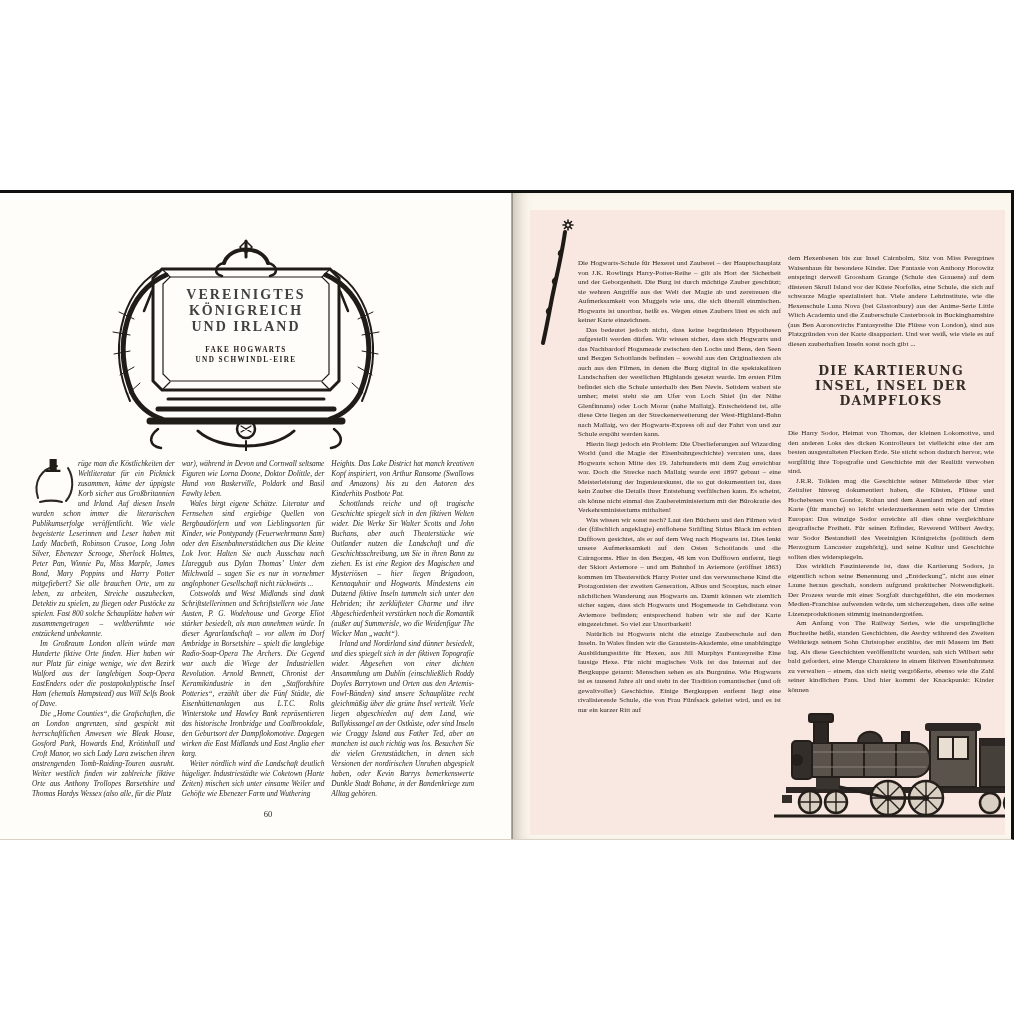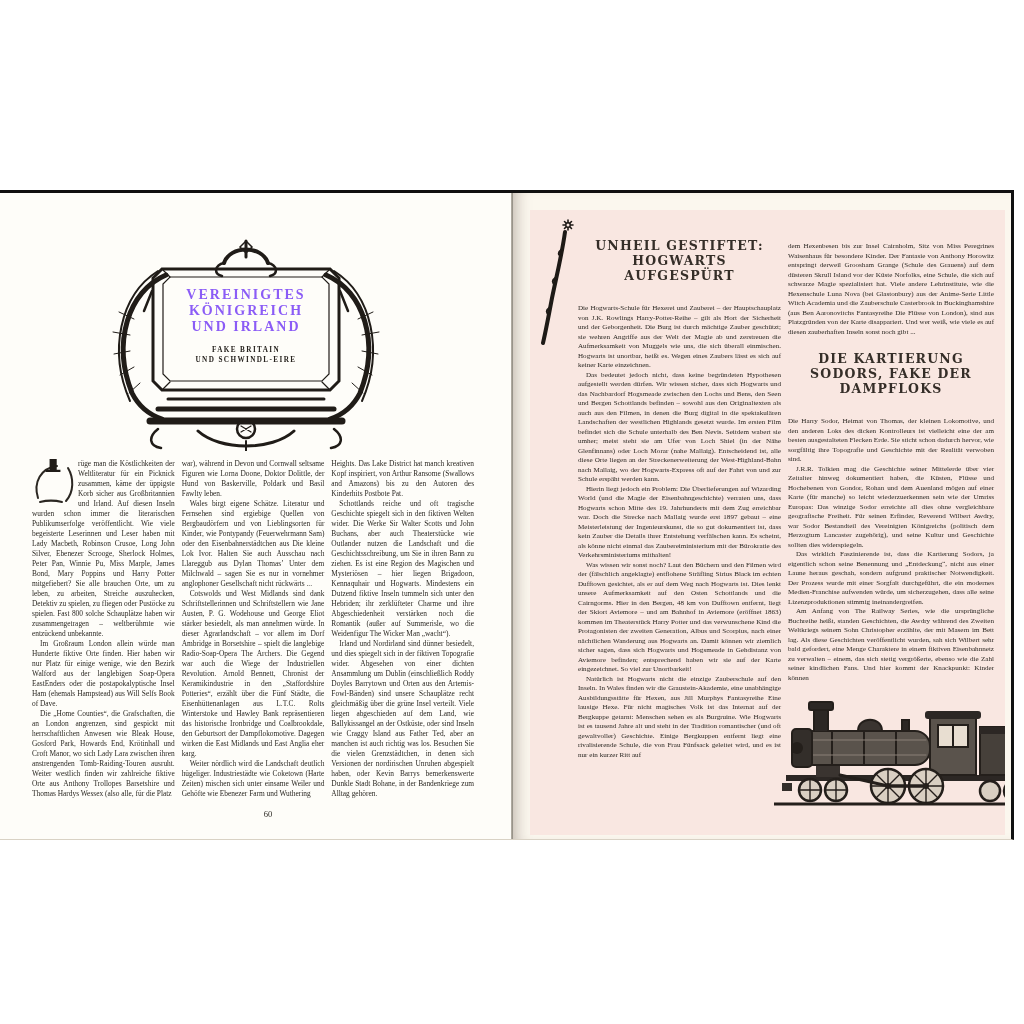--- a/index.html
+++ b/index.html
@@ -16,49 +16,49 @@
   }
   
   .page-left{position:absolute;left:0;top:0;width:512px;height:100%;background:#fefdf9;}
   .gutter{position:absolute;left:511px;top:0;width:2px;height:100%;
     background:linear-gradient(90deg,#b9b4aa,#8d897f);}
   
   .crest{position:absolute;left:100px;top:40px;width:292px;height:218px;}
   .crest svg{position:absolute;left:0;top:0;}
   .crest-text{position:absolute;left:52px;top:0;width:188px;text-align:center;}
   .crest-title{position:absolute;left:0;top:54px;width:100%;
-    font-weight:bold;font-size:14px;line-height:16px;letter-spacing:2px;color:#8b5cf6;}
+    font-weight:bold;font-size:14px;line-height:16px;letter-spacing:2px;color:#404040;}
   .crest-sub{position:absolute;left:0;top:112px;width:100%;
     font-weight:bold;font-size:7.2px;line-height:10px;letter-spacing:1.4px;color:#26221e;}
   
   .cols{position:absolute;left:32px;top:266px;width:442px;height:352px;
     display:flex;gap:7px;overflow:hidden;}
   .col{flex:1 1 0;font-size:7.4px;line-height:10px;text-align:justify;hyphens:auto;}
-  .col p{margin:0;}
+  .col p{margin:0;font-style:italic;}
   .col p.ind{text-indent:8px;}
   .dropcap{float:left;width:42px;height:44px;position:relative;margin:1px 4px 0 0;}
   .dropcap svg{position:absolute;left:0;top:0;}
   .dropcap span{position:absolute;left:7px;top:-6px;font-size:38px;font-weight:bold;
     font-family:"DejaVu Serif",serif;color:#201c18;}
   .pageno{position:absolute;left:248px;top:616px;width:40px;text-align:center;
     font-size:8.5px;color:#2b2823;}
   
   .page-right{position:absolute;left:513px;top:0;right:0;height:100%;background:#fbf7ee;
     box-shadow:inset 14px 0 16px -12px rgba(60,40,30,.35);}
   .pink{position:absolute;left:17px;top:17px;right:6px;bottom:4px;
     background:#f9e7e1;overflow:hidden;}
   .wand{position:absolute;left:4px;top:6px;width:42px;height:130px;}
   .rcol1{position:absolute;left:48px;top:28px;width:203px;}
   .rcol2{position:absolute;left:258px;top:28px;width:206px;}
   .rhead{font-weight:bold;font-size:12.5px;line-height:15px;letter-spacing:1.2px;
     text-align:center;color:#352e28;font-family:"DejaVu Serif",serif;}
   .rbody{font-size:7.1px;line-height:9.5px;text-align:justify;hyphens:auto;margin-top:21px;}
   .rbody p{margin:0;}
   .rbody p.ind{text-indent:8px;}
-  .rcol2 .first{margin-top:4px;}
+  .rcol2 .first{margin-top:16px;}
   .rhead2{margin-top:14px;}
   .loco{margin-top:8px;margin-left:-14px;width:252px;height:118px;}
 </style>
 </head>
 <body>
 
 <div class="book">
 
   <div class="page-left">
 
@@ -98,21 +98,21 @@
           <path d="M141,193 l10,6 M151,193 l-10,6" stroke-width="1.2"></path>
         </g>
       </svg>
       <div class="crest-text">
         <div class="crest-title">
           <div>VEREINIGTES</div>
           <div>KÖNIGREICH</div>
           <div>UND IRLAND</div>
         </div>
         <div class="crest-sub">
-          <div>FAKE BRITAIN</div>
+          <div>FAKE HOGWARTS</div>
           <div>UND SCHWINDL-EIRE</div>
         </div>
       </div>
     </div>
 
     <div class="cols">
       <div class="col">
         <div class="dropcap">
           <svg width="42" height="44" viewBox="0 0 42 44">
             <g fill="none" stroke="#2b2722" stroke-width="2" stroke-linecap="round">
@@ -159,41 +159,36 @@
           <g fill="none" stroke="#1e1a16" stroke-linecap="round">
             <path d="M31,16 C28,38 23,58 18,82 C15,98 12,114 9,127" stroke-width="4"></path>
             <path d="M27,34 c-3,2 -3,5 0,6 M21,62 c-3,2 -3,5 0,6 M15,92 c-3,2 -3,5 0,6" stroke-width="2"></path>
             <path d="M34,4 v10 M29,9 h10 M30.5,5.5 l7,7 M37.5,5.5 l-7,7" stroke-width="1.6"></path>
             <circle cx="34" cy="9" r="2.2" fill="#f9e7e1" stroke-width="1.4"></circle>
           </g>
         </svg>
       </div>
 
       <div class="rcol1">
-        <div class="rhead">
-          <div>UNHEIL GESTIFTET:</div>
-          <div>HOGWARTS</div>
-          <div>AUFGESPÜRT</div>
-        </div>
         <div class="rbody">
             <p>Die Hogwarts-Schule für Hexerei und Zauberei – der Hauptschauplatz von J.K. Rowlings Harry-Potter-Reihe – gilt als Hort der Sicherheit und der Geborgenheit. Die Burg ist durch mächtige Zauber geschützt; sie wehren Angriffe aus der Welt der Magie ab und zerstreuen die Aufmerksamkeit von Muggels wie uns, die sich überall einmischen. Hogwarts ist unortbar, heißt es. Wegen eines Zaubers lässt es sich auf keiner Karte einzeichnen.</p>
             <p class="ind">Das bedeutet jedoch nicht, dass keine begründeten Hypothesen aufgestellt werden dürfen. Wir wissen sicher, dass sich Hogwarts und das Nachbardorf Hogsmeade zwischen den Lochs und Bens, den Seen und Bergen Schottlands befinden – sowohl aus den Originaltexten als auch aus den Filmen, in denen die Burg digital in die spektakulären Landschaften der westlichen Highlands gesetzt wurde. Im ersten Film befindet sich die Schule unterhalb des Ben Nevis. Seitdem wabert sie umher; meist steht sie am Ufer von Loch Shiel (in der Nähe Glenfinnans) oder Loch Morar (nahe Mallaig). Entscheidend ist, alle diese Orte liegen an der Streckenerweiterung der West-Highland-Bahn nach Mallaig, wo der Hogwarts-Express oft auf der Fahrt von und zur Schule erspäht werden kann.</p>
             <p class="ind">Hierin liegt jedoch ein Problem: Die Überlieferungen auf Wizarding World (und die Magie der Eisenbahngeschichte) verraten uns, dass Hogwarts schon Mitte des 19. Jahrhunderts mit dem Zug erreichbar war. Doch die Strecke nach Mallaig wurde erst 1897 gebaut – eine Meisterleistung der Ingenieurskunst, die so gut dokumentiert ist, dass kein Zauber die Details ihrer Entstehung verfälschen kann. Es scheint, als könne nicht einmal das Zaubereiministerium mit der Bürokratie des Verkehrsministeriums mithalten!</p>
             <p class="ind">Was wissen wir sonst noch? Laut den Büchern und den Filmen wird der (fälschlich angeklagte) entflohene Sträfling Sirius Black im echten Dufftown gesichtet, als er auf dem Weg nach Hogwarts ist. Dies lenkt unsere Aufmerksamkeit auf den Osten Schottlands und die Cairngorms. Hier in den Bergen, 48 km von Dufftown entfernt, liegt der Skiort Aviemore – und am Bahnhof in Aviemore (eröffnet 1863) kommen im Theaterstück Harry Potter und das verwunschene Kind die Protagonisten der zweiten Generation, Albus und Scorpius, nach einer nächtlichen Wanderung aus Hogwarts an. Damit können wir ziemlich sicher sagen, dass sich Hogwarts und Hogsmeade in Gehdistanz von Aviemore befinden; entsprechend haben wir sie auf der Karte eingezeichnet. So viel zur Unortbarkeit!</p>
             <p class="ind">Natürlich ist Hogwarts nicht die einzige Zauberschule auf den Inseln. In Wales finden wir die Graustein-Akademie, eine unabhängige Ausbildungsstätte für Hexen, aus Jill Murphys Fantasyreihe Eine lausige Hexe. Für nicht magisches Volk ist das Internat auf der Bergkuppe getarnt: Menschen sehen es als Burgruine. Wie Hogwarts ist es tausend Jahre alt und steht in der Tradition romantischer (und oft gewaltvoller) Geschichte. Einige Bergkuppen entfernt liegt eine rivalisierende Schule, die von Frau Fünfsack geleitet wird, und es ist nur ein kurzer Ritt auf</p>
           </div>
       </div>
 
       <div class="rcol2">
         <div class="rbody first">
             <p>dem Hexenbesen bis zur Insel Cairnholm, Sitz von Miss Peregrines Waisenhaus für besondere Kinder. Der Fantasie von Anthony Horowitz entspringt derweil Groosham Grange (Schule des Grauens) auf dem düsteren Skrull Island vor der Küste Norfolks, eine Schule, die sich auf schwarze Magie spezialisiert hat. Viele andere Lehrinstitute, wie die Hexenschule Luna Nova (bei Glastonbury) aus der Anime-Serie Little Witch Academia und die Zauberschule Casterbrook in Buckinghamshire (aus Ben Aaronovitchs Fantasyreihe Die Flüsse von London), sind aus Platzgründen von der Karte disappariert. Und wer weiß, wie viele es auf diesen zauberhaften Inseln sonst noch gibt ...</p>
           </div>
         <div class="rhead rhead2">
           <div>DIE KARTIERUNG</div>
-          <div>SODORS, FAKE DER</div>
+          <div>INSEL, INSEL DER</div>
           <div>DAMPFLOKS</div>
         </div>
         <div class="rbody">
             <p>Die Harry Sodor, Heimat von Thomas, der kleinen Lokomotive, und den anderen Loks des dicken Kontrolleurs ist vielleicht eine der am besten ausgestalteten Flecken Erde. Sie sticht schon dadurch hervor, wie sorgfältig ihre Topografie und Geschichte mit der Realität verwoben sind.</p>
             <p class="ind">J.R.R. Tolkien mag die Geschichte seiner Mittelerde über vier Zeitalter hinweg dokumentiert haben, die Küsten, Flüsse und Hochebenen von Gondor, Rohan und dem Auenland mögen auf einer Karte (für manche) so leicht wiederzuerkennen sein wie der Umriss Europas: Das winzige Sodor erreichte all dies ohne vergleichbare geografische Freiheit. Für seinen Erfinder, Reverend Wilbert Awdry, war Sodor Bestandteil des Vereinigten Königreichs (politisch dem Herzogtum Lancaster zugehörig), und seine Kultur und Geschichte sollten dies widerspiegeln.</p>
             <p class="ind">Das wirklich Faszinierende ist, dass die Kartierung Sodors, ja eigentlich schon seine Benennung und „Entdeckung“, nicht aus einer Laune heraus geschah, sondern aufgrund praktischer Notwendigkeit. Der Prozess wurde mit einer Sorgfalt durchgeführt, die ein modernes Medien-Franchise aufwenden würde, um sicherzugehen, dass alle seine Lizenzproduktionen stimmig ineinandergreifen.</p>
             <p class="ind">Am Anfang von The Railway Series, wie die ursprüngliche Buchreihe heißt, standen Geschichten, die Awdry während des Zweiten Weltkriegs seinem Sohn Christopher erzählte, der mit Masern im Bett lag. Als diese Geschichten veröffentlicht wurden, sah sich Wilbert sehr bald gefordert, eine Menge Charaktere in einem fiktiven Eisenbahnnetz zu verwalten – einem, das sich stetig vergrößerte, ebenso wie die Zahl seiner kindlichen Fans. Und hier kommt der Knackpunkt: Kinder können</p>
           </div>
 
         <div class="loco">

